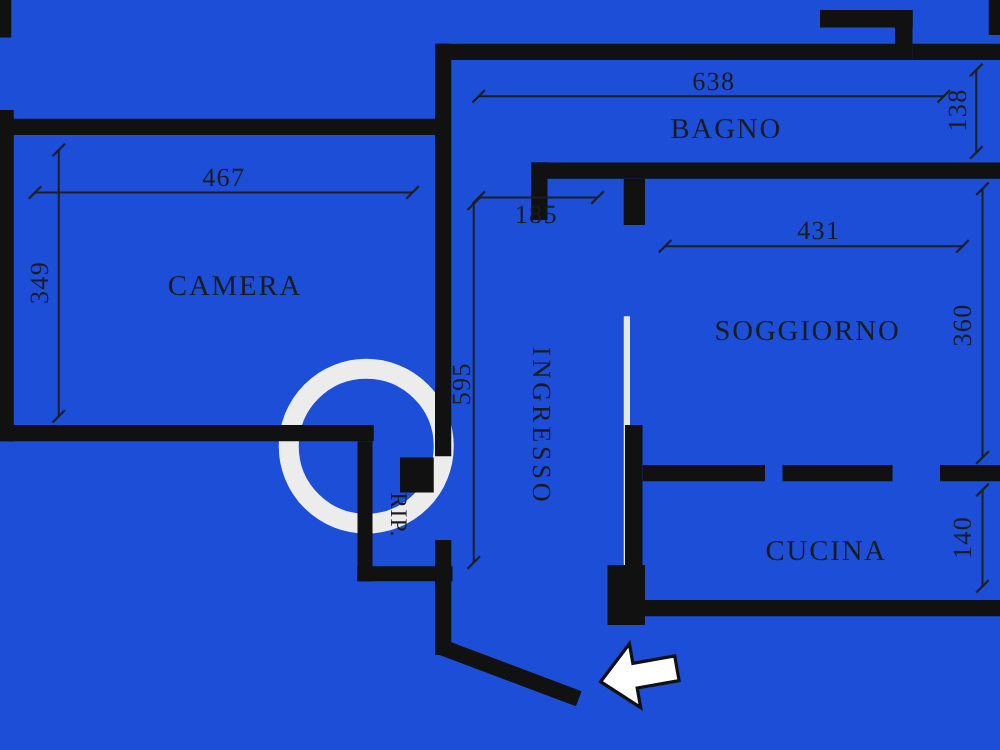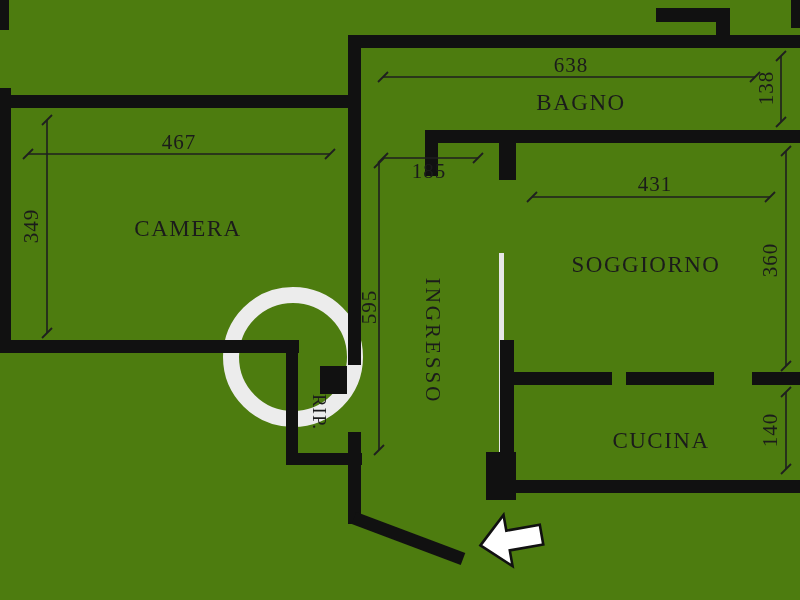--- a/index.html
+++ b/index.html
@@ -1,16 +1,16 @@
 <!DOCTYPE html>
 <html><head>
 <meta charset="utf-8">
 <style>
   html,body{margin:0;padding:0;background:#fff;}
-  .stage{position:relative;width:800px;height:600px;background:#4d7c0f;overflow:hidden;}
+  .stage{position:relative;width:800px;height:600px;background:#1d4ed8;overflow:hidden;}
   svg{display:block;}
   .wall{fill:#111111;stroke:none;}
   .dim{stroke:#1f1f1f;stroke-width:1.6;fill:none;}
   .tick{stroke:#1f1f1f;stroke-width:1.8;fill:none;}
   .room-label{font-family:"Liberation Serif", serif;font-size:23px;fill:#1b1b1b;letter-spacing:1.5px;}
   .dim-label{font-family:"Liberation Serif", serif;font-size:21px;fill:#1b1b1b;letter-spacing:1px;}
   .small-label{font-family:"Liberation Serif", serif;font-size:19px;fill:#1b1b1b;letter-spacing:1px;}
   .stretched{letter-spacing:3px;font-size:21px;}
   .watermark{stroke:#ececec;fill:none;}
 </style>

